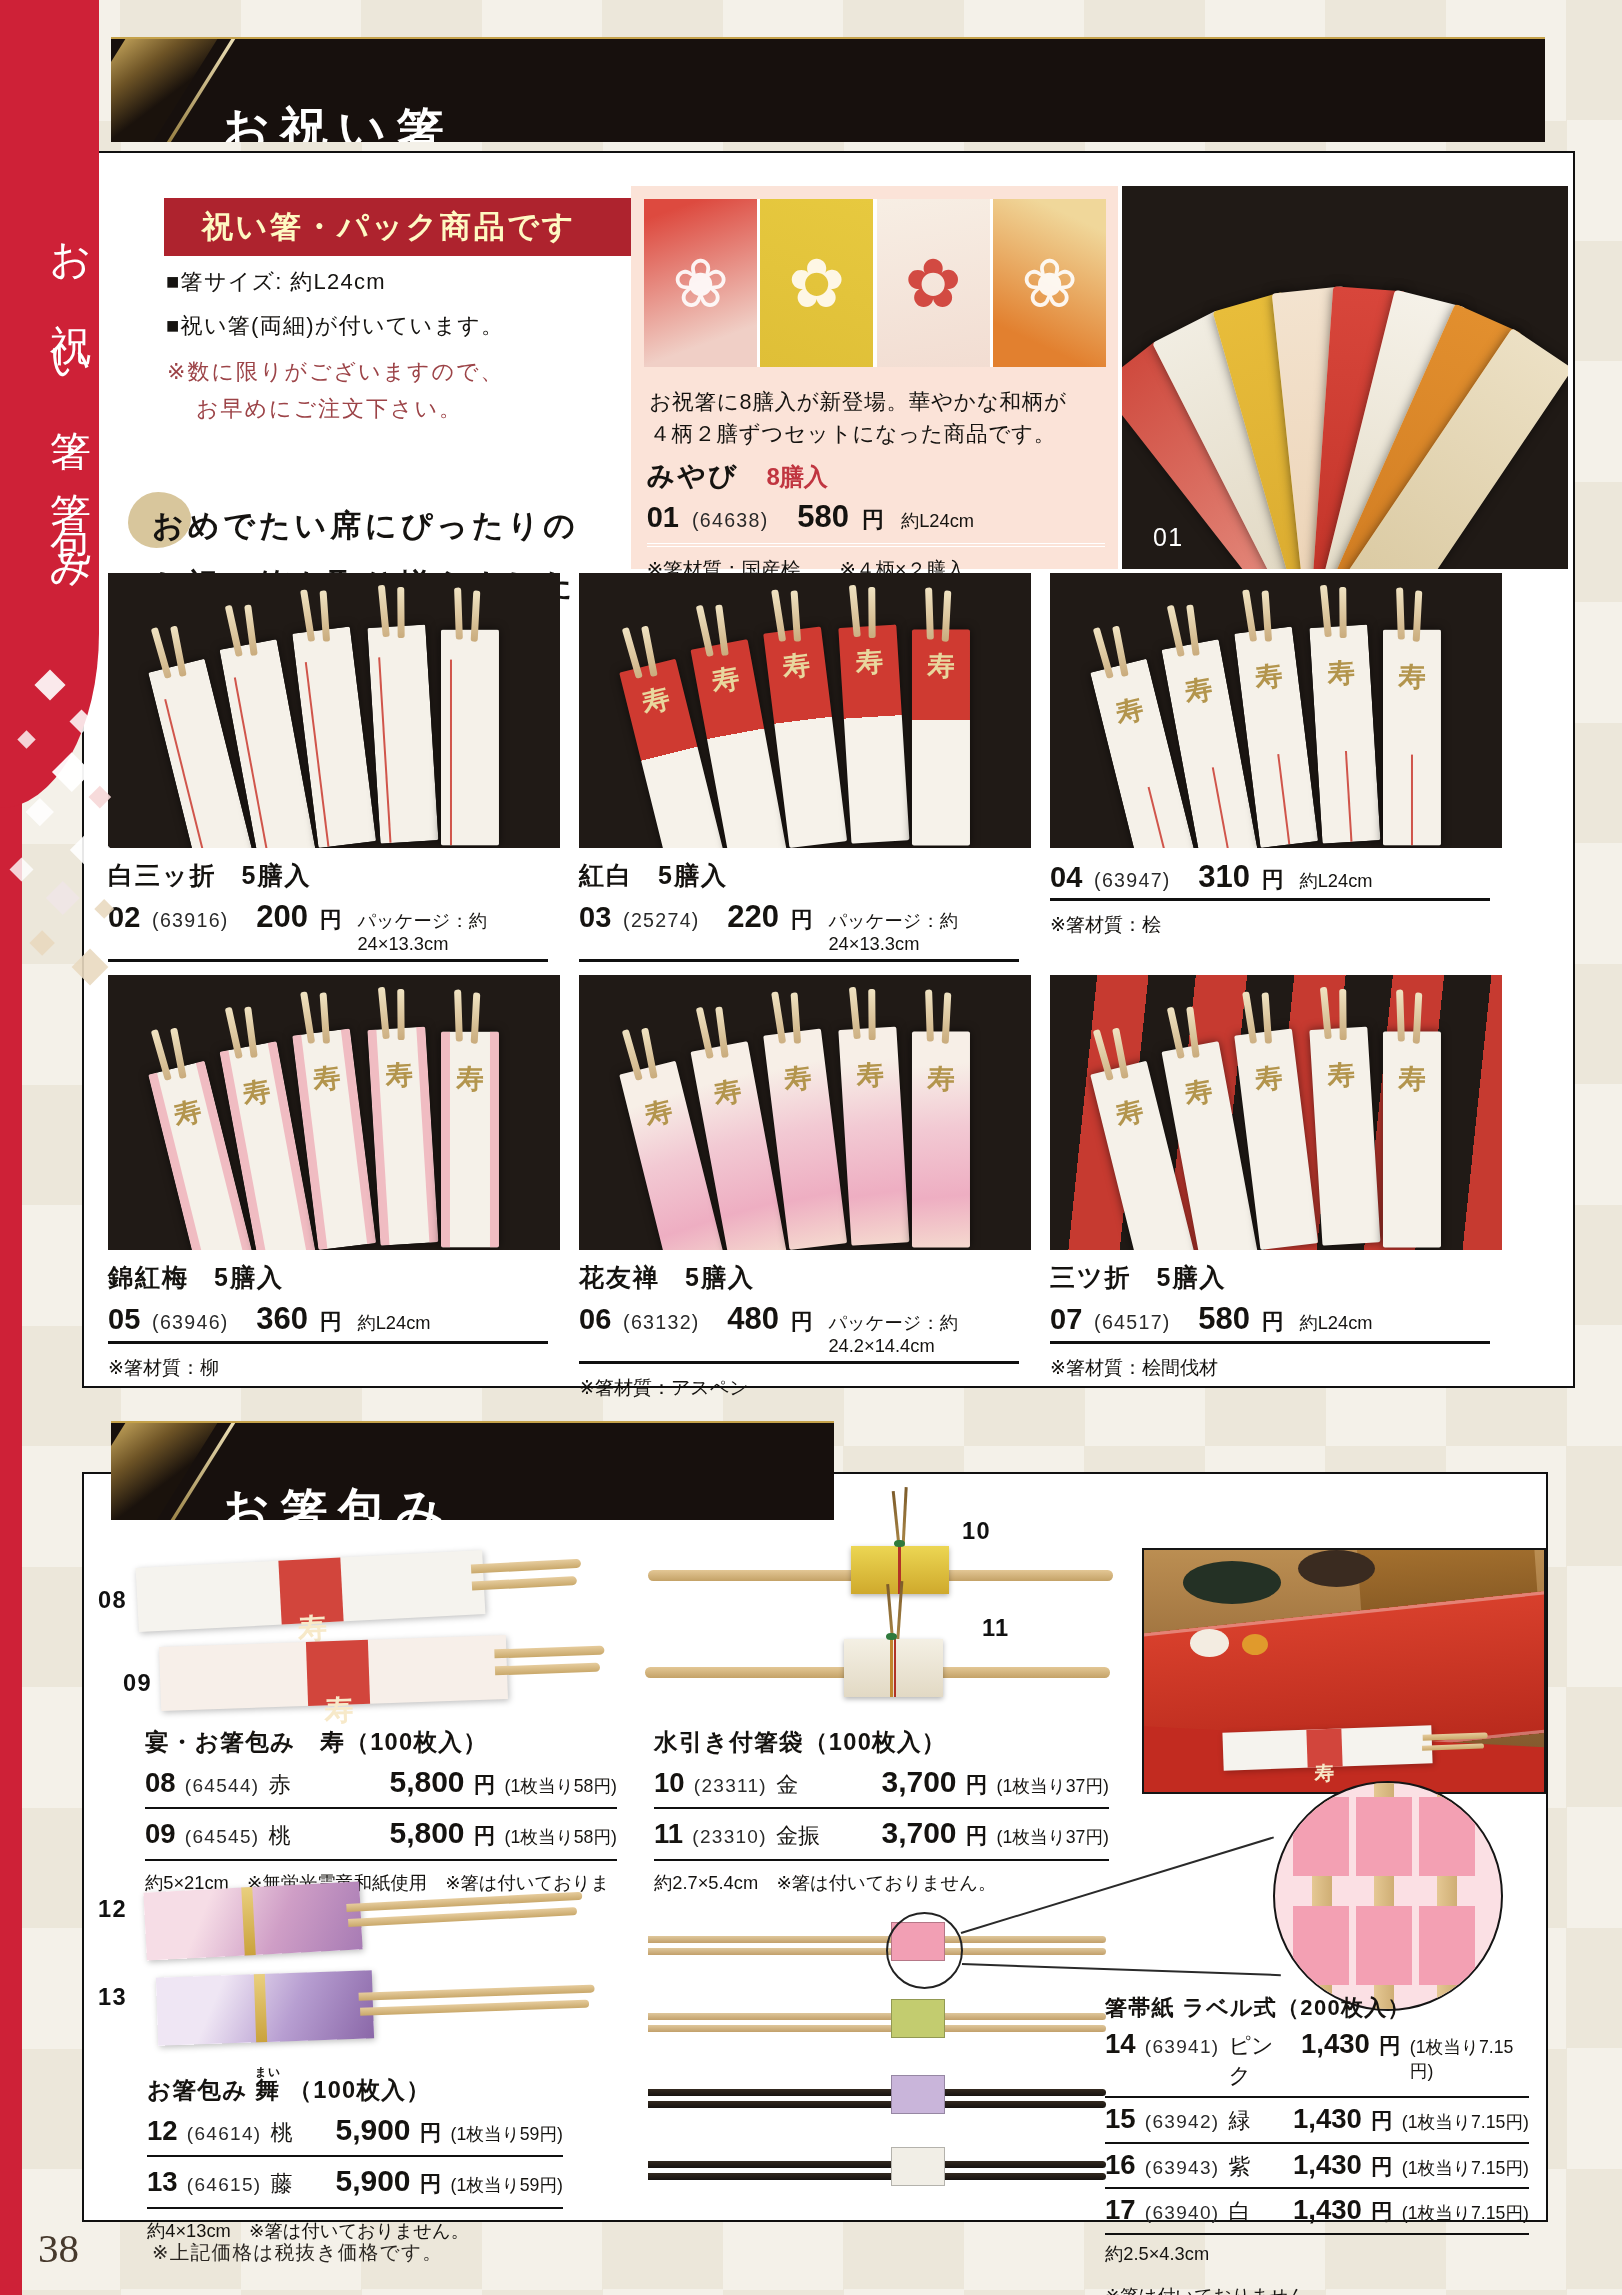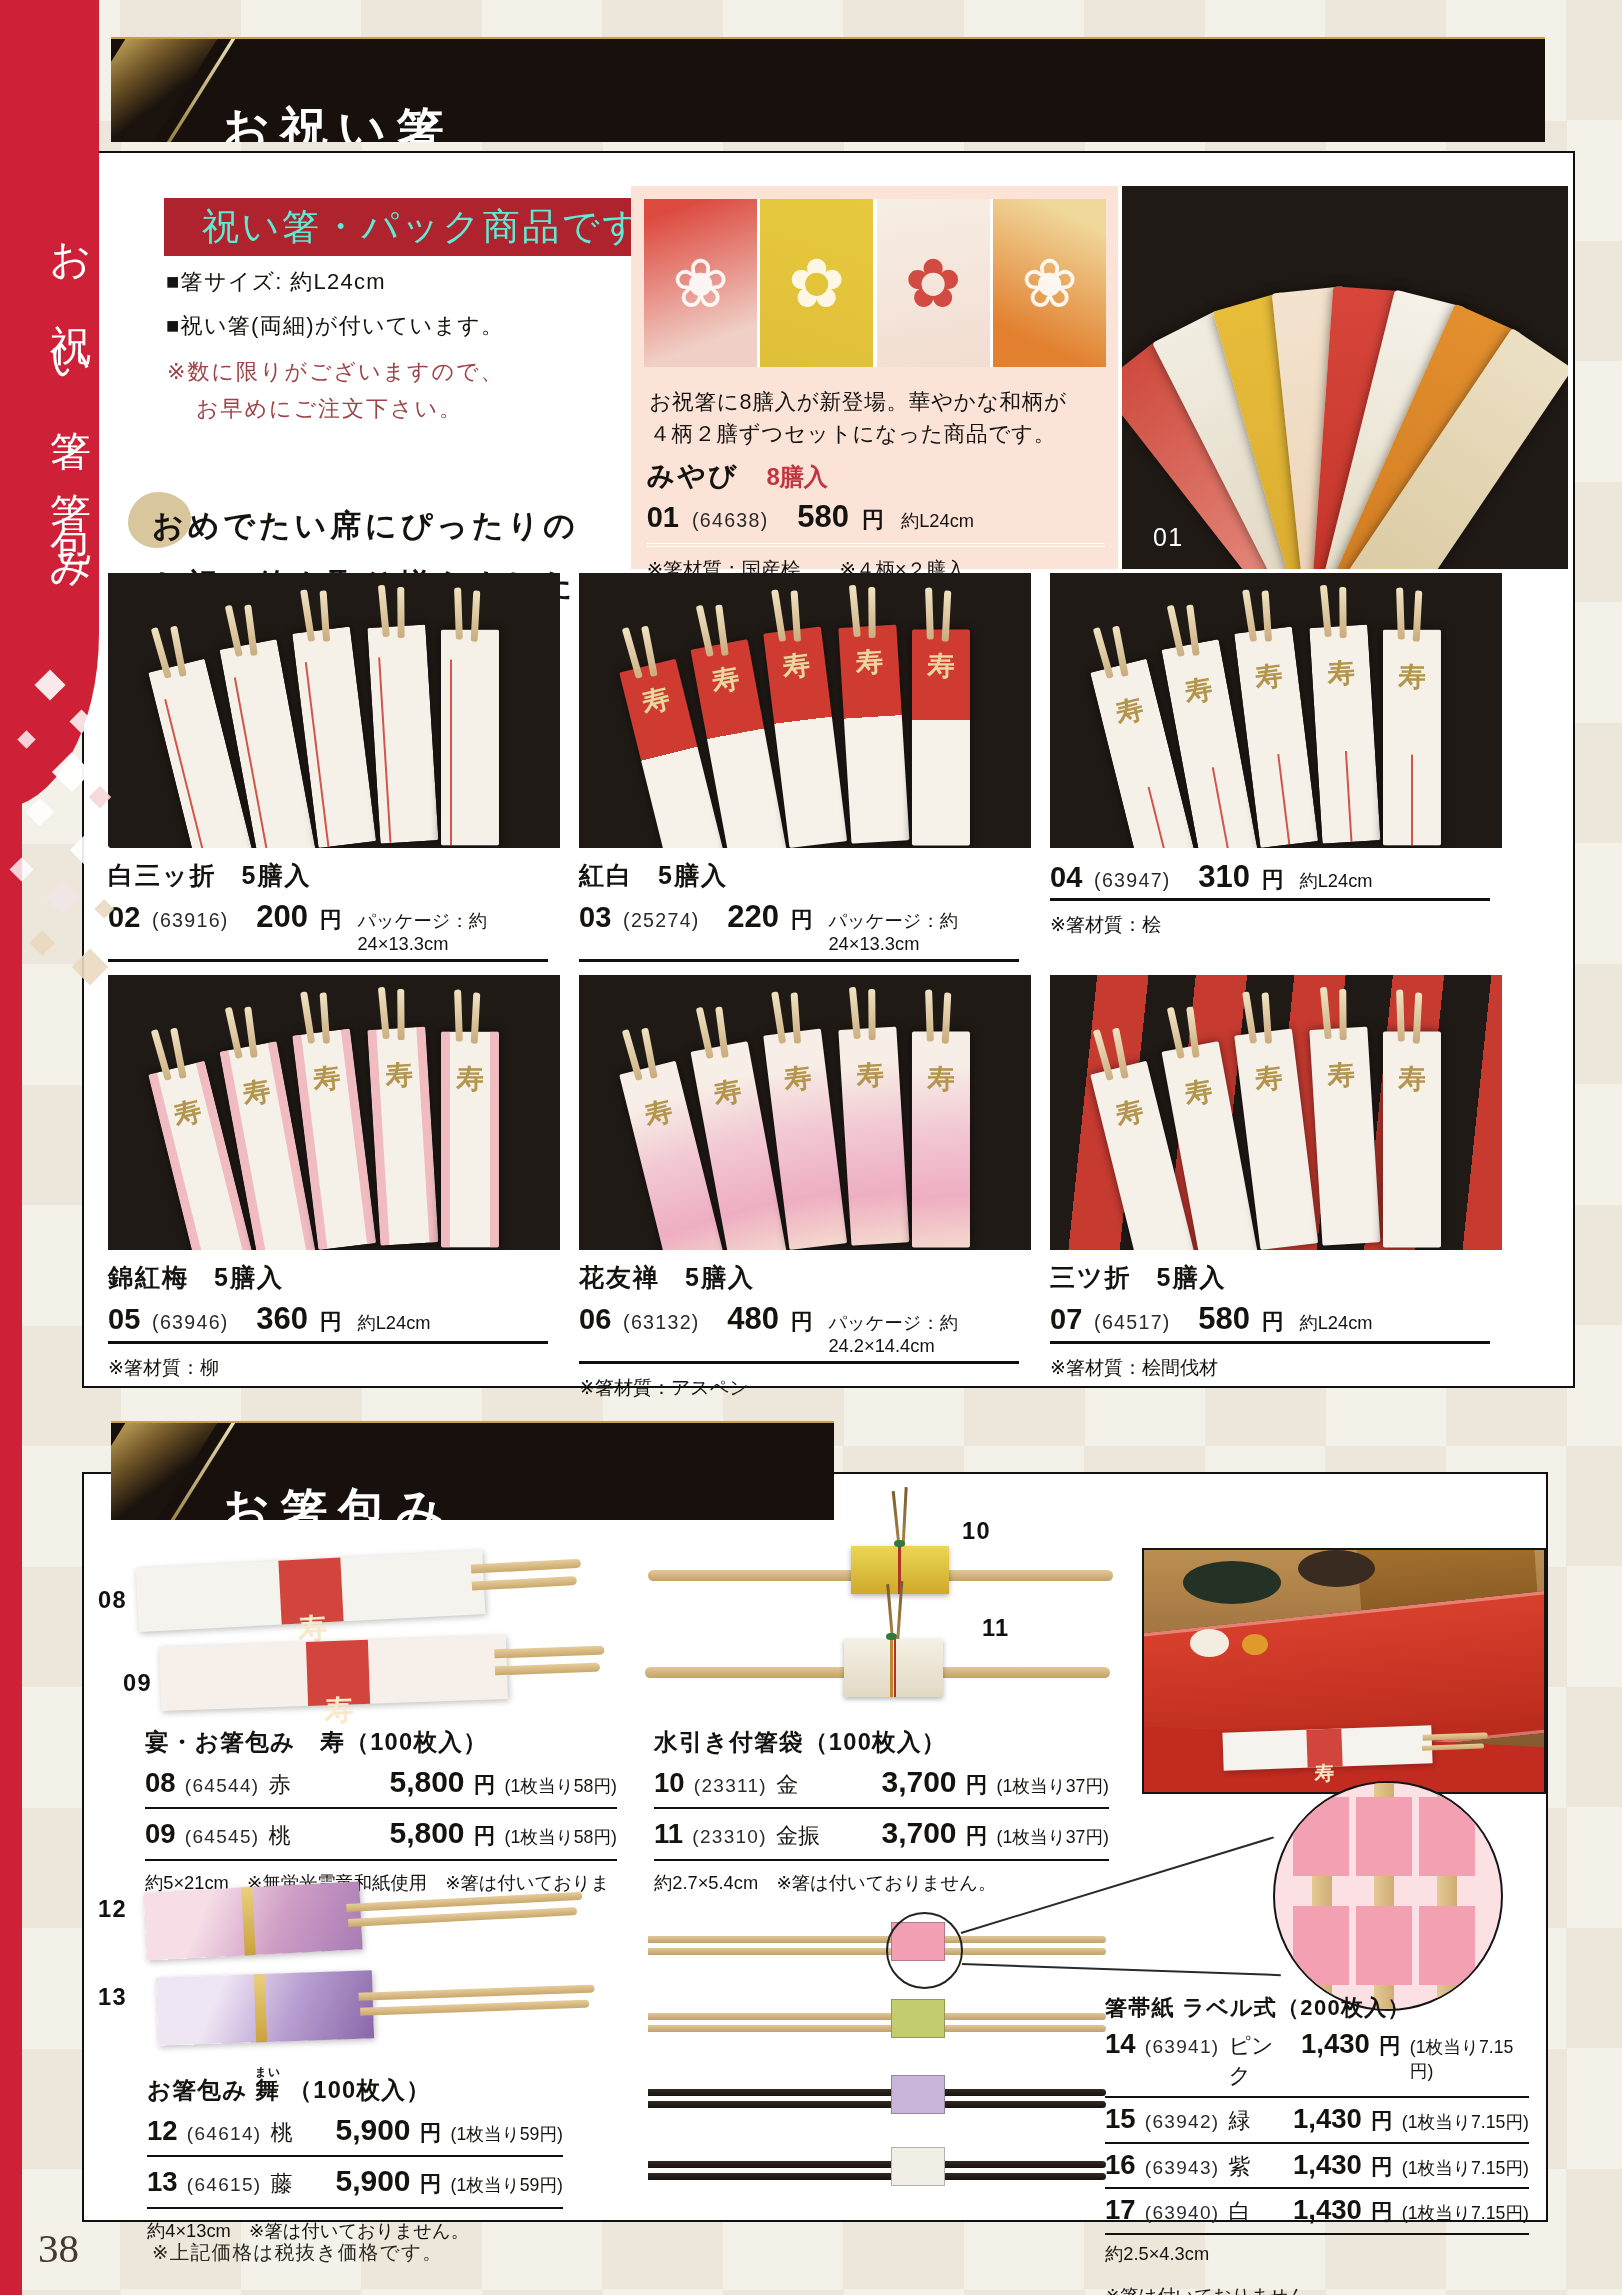--- a/index.html
+++ b/index.html
@@ -22,21 +22,21 @@
   .banner .corner{position:absolute;left:-19.6px;top:-3.9px;height:118px;width:92px;
     background:linear-gradient(125deg,#bb9c56 0%,#6e5426 34%,#1a120c 70%);
     transform:skewX(-32deg);}
   .banner .gline{position:absolute;left:84px;top:-3.9px;height:124px;width:3.9px;
     background:linear-gradient(#efe3bb,#8a7030);transform:skewX(-32deg);}
   .banner .btitle{position:absolute;left:111px;top:0;height:100%;display:flex;align-items:center;
     color:#fff;font-size:47px;font-weight:bold;letter-spacing:10.5px;margin-top:39px;}
   
   .secbox{background:#fff;border:2px solid #101010;}
   
-  .subbox{background:#ae232e;color:#5eead4;font-size:37px;font-weight:normal;
+  .subbox{background:#ae232e;color:#fef9c3;font-size:31px;font-weight:bold;
     display:flex;align-items:center;padding-left:38px;letter-spacing:2.6px;}
   .bullet{font-size:22px;letter-spacing:1.3px;}
   .rednote{font-size:22px;color:#9c4347;letter-spacing:2px;line-height:1.0;}
   .statement{font-size:31px;font-weight:bold;letter-spacing:3.9px;}
   .blob{background:#d8c69c;border-radius:48% 52% 55% 45%/55% 48% 52% 45%;}
   
   .pinkpanel{background:#fbe3d8;}
   .pattern{display:flex;gap:3.3px;background:#fff;padding:0;}
   .pseg{position:relative;flex:1;height:100%;overflow:hidden;}
   .pseg span{position:absolute;left:50%;top:50%;transform:translate(-50%,-50%);font-size:68px;}

